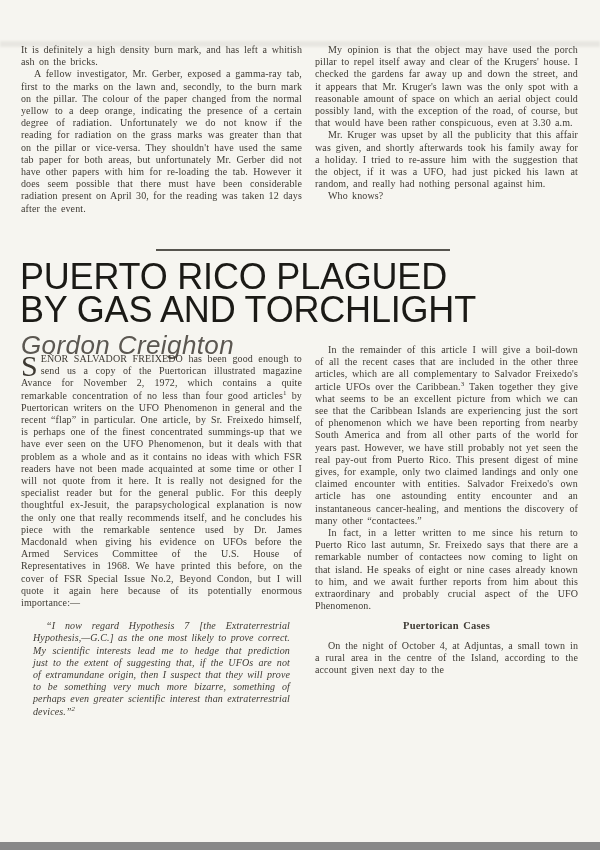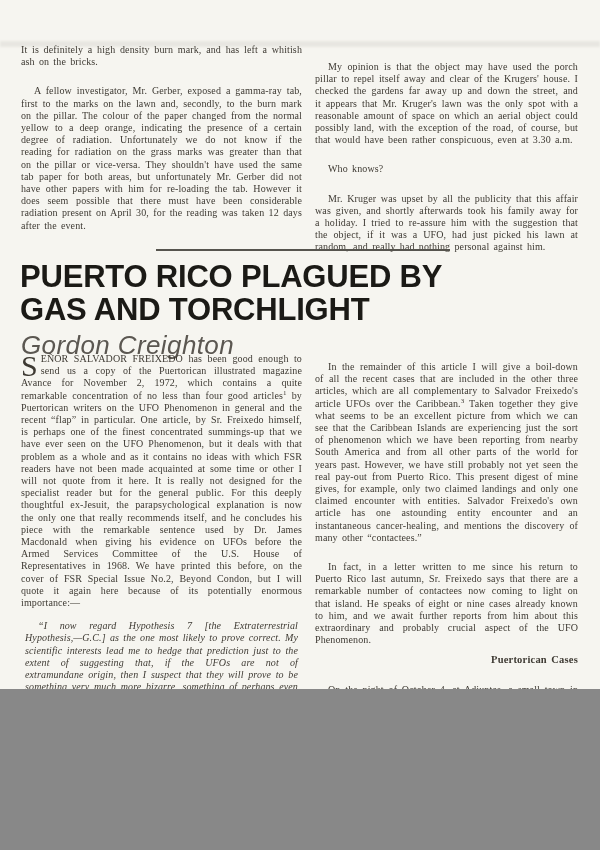--- a/index.html
+++ b/index.html
@@ -1,50 +1,50 @@
 <!DOCTYPE html>
 <html><head>
 <meta charset="utf-8">
 <style>
   html,body{margin:0;padding:0;background:#888;}
   .page{
-    position:relative;width:600px;height:689px;margin:0 auto;
+    position:relative;width:600px;height:842px;margin:0 auto;
     background:#f6f5f0;overflow:hidden;
     font-family:"Liberation Serif",serif;color:#3e3a33;
   }
   .scan-band{
     position:absolute;left:0;top:41px;width:600px;height:6px;
     background:#d8d6d0;opacity:.45;filter:blur(1px);
   }
   .col{
     position:absolute;text-align:justify;
     font-size:10px;line-height:12.2px;
     letter-spacing:.12px;word-spacing:1.6px;
   }
   .col p{margin:0;}
-  .col p.indent{text-indent:13px;margin-top:17px;}
-  .col p.quote{margin:11px 4px;font-style:italic;}
+  .col p.indent{text-indent:13px;}
+  .col p.quote{margin:11px 12px;font-style:italic;}
   .it{}
   sup{font-size:7px;line-height:0;}
   .dropcap{
     float:left;font-size:30px;line-height:23px;
     padding:1px 3px 0 0;letter-spacing:0;
   }
   .subheading{
-    font-size:10.5px;text-align:right;font-weight:bold;
+    font-size:10.5px;text-align:center;font-weight:bold;
     margin:8px 0 7px 0;letter-spacing:.2px;
   }
   .divider{
     position:absolute;left:156px;top:249px;width:294px;height:2px;
     background:#56544e;
   }
   .headline{
     position:absolute;left:20px;top:260px;width:474px;
-    font-family:"Liberation Sans",sans-serif;font-weight:bold;
-    font-size:31px;line-height:33px;color:#1b1a16;letter-spacing:-.2px;
+    font-family:"Liberation Sans",sans-serif;font-weight:normal;
+    font-size:36px;line-height:33px;color:#1b1a16;letter-spacing:-.2px;
   }
   .byline{
     position:absolute;left:21px;top:330px;
     font-family:"Liberation Sans",sans-serif;font-style:italic;
     font-size:26px;color:#5b5751;letter-spacing:.4px;
   }
   .col-top-left{left:21px;top:44px;width:281px;}
   .col-top-right{left:315px;top:44px;width:263px;}
   .col-bot-left{left:21px;top:353px;width:281px;}
   .col-bot-right{left:315px;top:344px;width:263px;}
@@ -55,22 +55,22 @@
 <div class="page">
   <div class="scan-band"></div>
 
   <div class="col col-top-left">
       <p class="para"><span>It is definitely a high density burn mark, and has left a whitish ash on the bricks.</span></p>
       <p class="para indent"><span>A fellow investigator, Mr. Gerber, exposed a gamma-ray tab, first to the marks on the lawn and, secondly, to the burn mark on the pillar. The colour of the paper changed from the normal yellow to a deep orange, indicating the presence of a certain degree of radiation. Unfortunately we do not know if the reading for radiation on the grass marks was greater than that on the pillar or vice-versa. They shouldn't have used the same tab paper for both areas, but unfortunately Mr. Gerber did not have other papers with him for re-loading the tab. However it does seem possible that there must have been considerable radiation present on April 30, for the reading was taken 12 days after the event.</span></p>
     </div>
 
   <div class="col col-top-right">
       <p class="para indent"><span>My opinion is that the object may have used the porch pillar to repel itself away and clear of the Krugers' house. I checked the gardens far away up and down the street, and it appears that Mr. Kruger's lawn was the only spot with a reasonable amount of space on which an aerial object could possibly land, with the exception of the road, of course, but that would have been rather conspicuous, even at 3.30 a.m.</span></p>
+      <p class="para indent"><span>Mr. Kruger was upset by all the publicity that this affair was given, and shortly afterwards took his family away for a holiday. I tried to re-assure him with the suggestion that the object, if it was a UFO, had just picked his lawn at random, and really had nothing personal against him.</span></p>
       <p class="para indent"><span>Who knows?</span></p>
-      <p class="para indent"><span>Mr. Kruger was upset by all the publicity that this affair was given, and shortly afterwards took his family away for a holiday. I tried to re-assure him with the suggestion that the object, if it was a UFO, had just picked his lawn at random, and really had nothing personal against him.</span></p>
     </div>
 
   <div class="divider"></div>
 
   <h1 class="headline" style="margin:0;">PUERTO RICO PLAGUED BY GAS AND TORCHLIGHT</h1>
 
   <div class="byline">Gordon Creighton</div>
 
   <div class="col col-bot-left">
       <p class="para"><span class="dropcap">S</span><span>EÑOR SALVADOR FREIXEDO has been good enough to send us a copy of the Puertorican illustrated magazine </span><span class="it">Avance</span><span> for November 2, 1972, which contains a quite remarkable concentration of no less than four good articles</span><sup>1</sup><span> by Puertorican writers on the UFO Phenomenon in general and the recent “flap” in particular. One article, by Sr. Freixedo himself, is perhaps one of the finest concentrated summings-up that we have ever seen on the UFO Phenomenon, but it deals with that problem as a whole and as it contains no ideas with which FSR readers have not been made acquainted at some time or other I will not quote from it here. It is really not designed for the specialist reader but for the general public. For this deeply thoughtful ex-Jesuit, the parapsychological explanation is now the only one that really recommends itself, and he concludes his piece with the remarkable sentence used by Dr. James Macdonald when giving his evidence on UFOs before the Armed Services Committee of the U.S. House of Representatives in 1968. We have printed this before, on the cover of FSR Special Issue No.2, </span><span class="it">Beyond Condon</span><span>, but I will quote it again here because of its potentially enormous importance:—</span></p>

